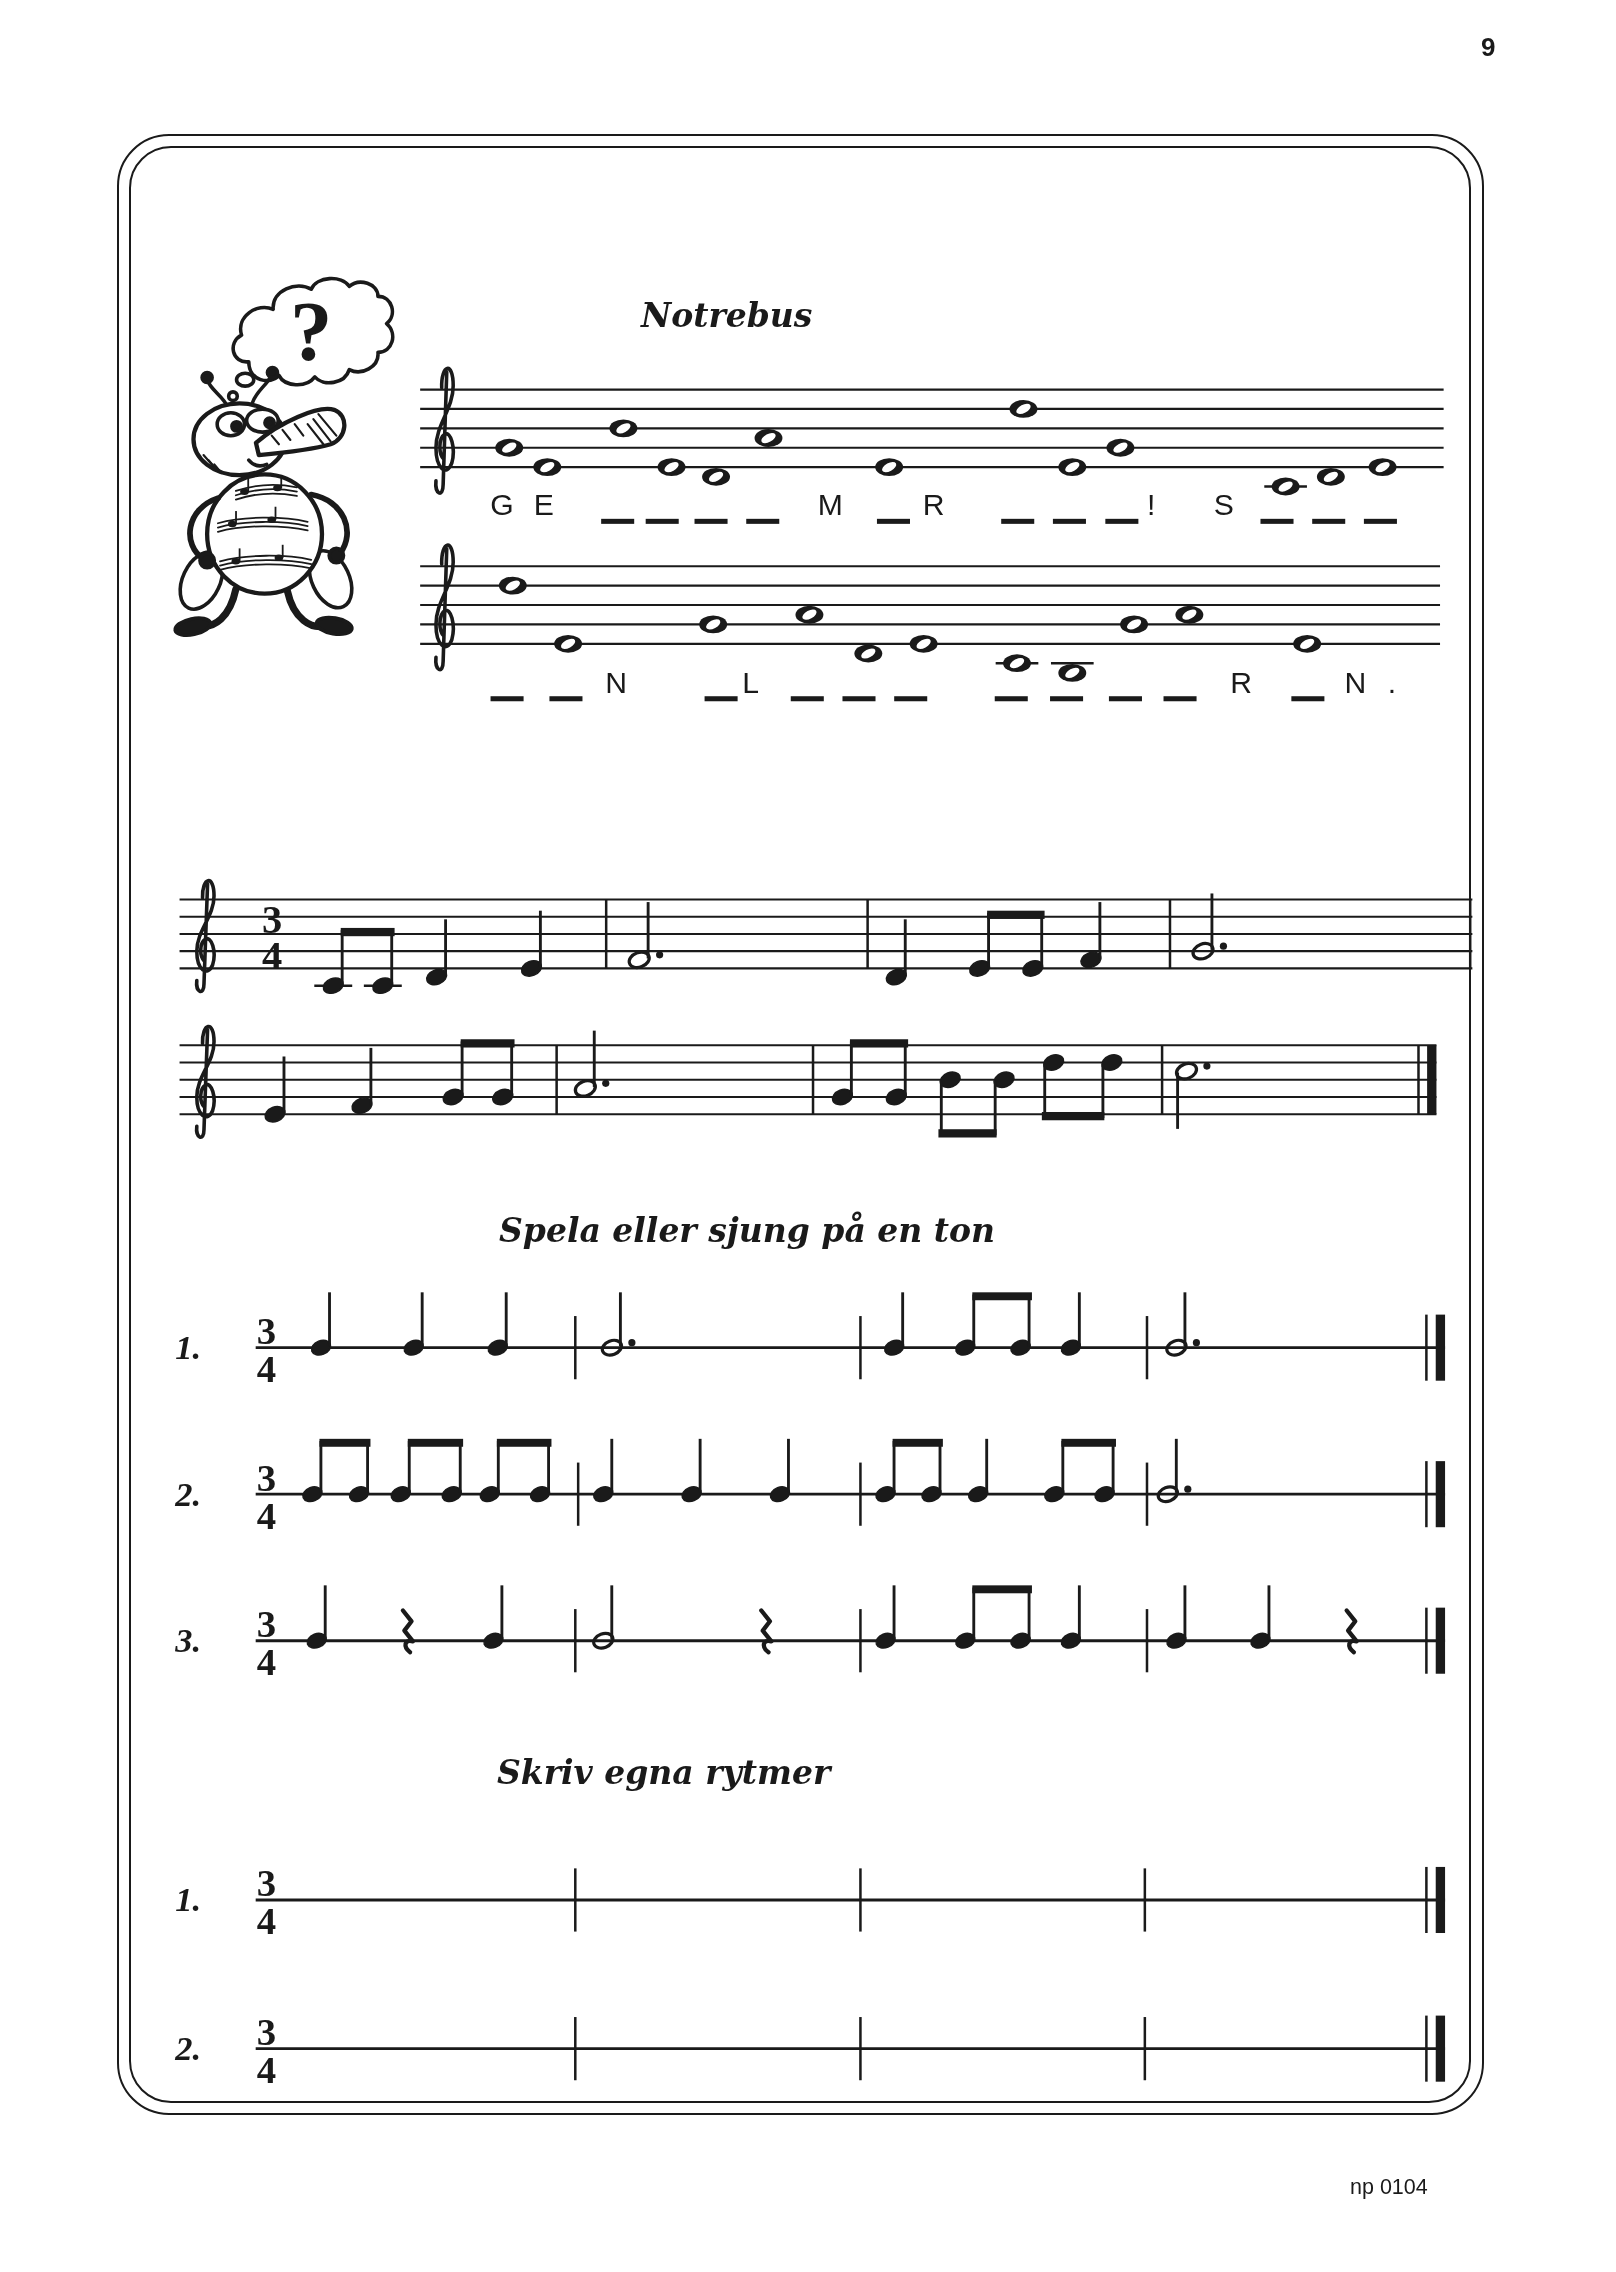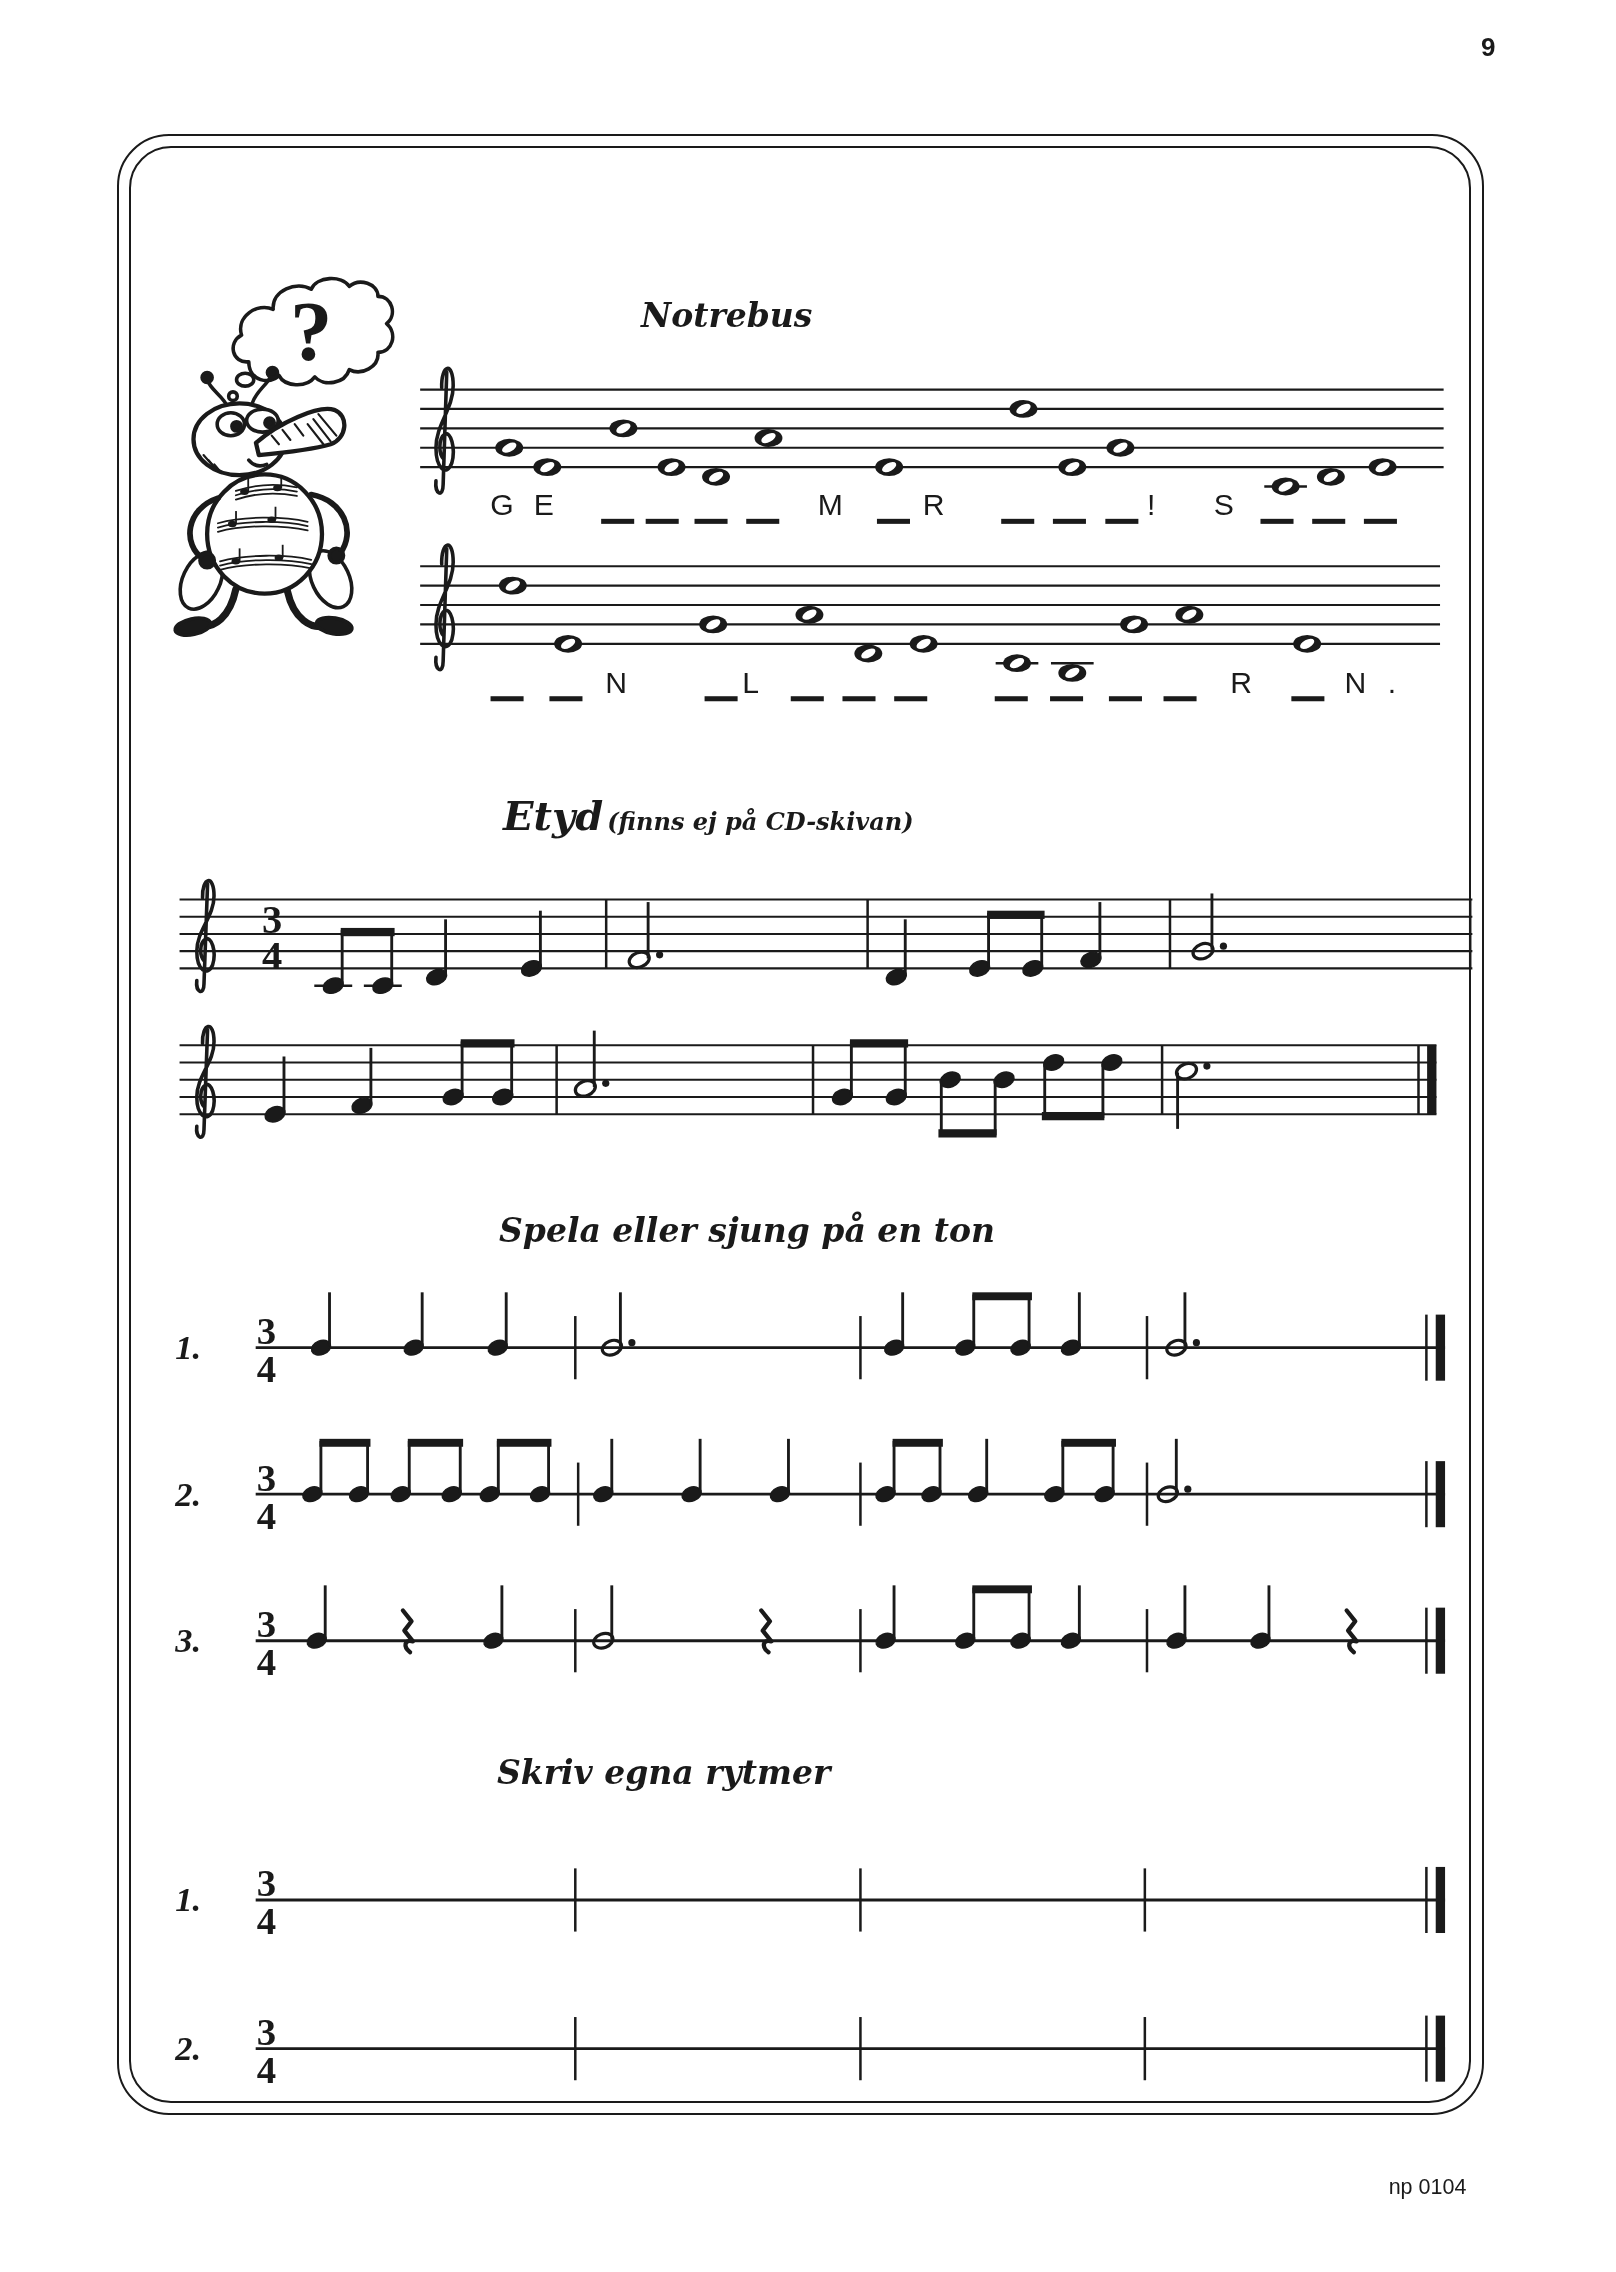--- a/index.html
+++ b/index.html
@@ -11,21 +11,21 @@
   .title-box{left:558px;top:121px;width:519px;height:88px;border:3.6px solid #1a1a1a;
              background:#fff;display:flex;align-items:center;justify-content:center;z-index:5;}
   .title-text{font-family:"DejaVu Serif",serif;font-weight:bold;font-style:italic;
               font-size:46px;letter-spacing:1.4px;}
   .heading{font-family:"DejaVu Serif",serif;font-weight:bold;font-style:italic;
            text-align:left;z-index:4;}
   .h-big{font-size:40px;}
   .h-mid{font-size:33px;}
   .h-small{font-size:24px;}
   .page-number{left:1481px;top:32px;font-size:26px;font-weight:bold;z-index:6;}
-  .footer-code{left:1350px;top:2175px;width:155px;text-align:center;font-size:21.5px;z-index:6;}
+  .footer-code{left:1350px;top:2175px;width:155px;text-align:left;font-size:21.5px;z-index:6;}
   svg text{user-select:none;}
 </style>
 </head>
 <body>
 
 <div class="page">
 
   <div class="abs page-number">9</div>
 
   <div class="abs border-frame" style="left:117px;top:134px;width:1363px;height:1977px;"></div>
@@ -109,24 +109,20 @@
       <path d="M118 262 Q128 274 143 268" fill="none"></path>
 
       <text x="205" y="122" text-anchor="middle" font-family="Liberation Serif, serif" font-weight="bold" font-size="118" fill="#1a1a1a" stroke="none">?</text>
     </g>
   </svg>
 
   <div class="abs heading h-mid" style="left:641px;top:296px;width:431px;">
     <span>Notrebus</span>
   </div>
 
-  <div class="abs heading" style="left:503px;top:792px;width:646px;">
-    <span class="h-big">Etyd</span>
-    <span class="h-small">(finns ej på CD-skivan)</span>
-  </div>
 
   <div class="abs heading h-mid" style="left:499px;top:1211px;width:646px;">
     <span>Spela eller sjung på en ton</span>
   </div>
 
   <div class="abs heading h-mid" style="left:497px;top:1753px;width:646px;">
     <span>Skriv egna rytmer</span>
   </div>
 
   <svg id="music-layer" class="abs" style="left:0;top:0;z-index:3;" width="1616" height="2273" viewBox="0 0 2250 3164">

